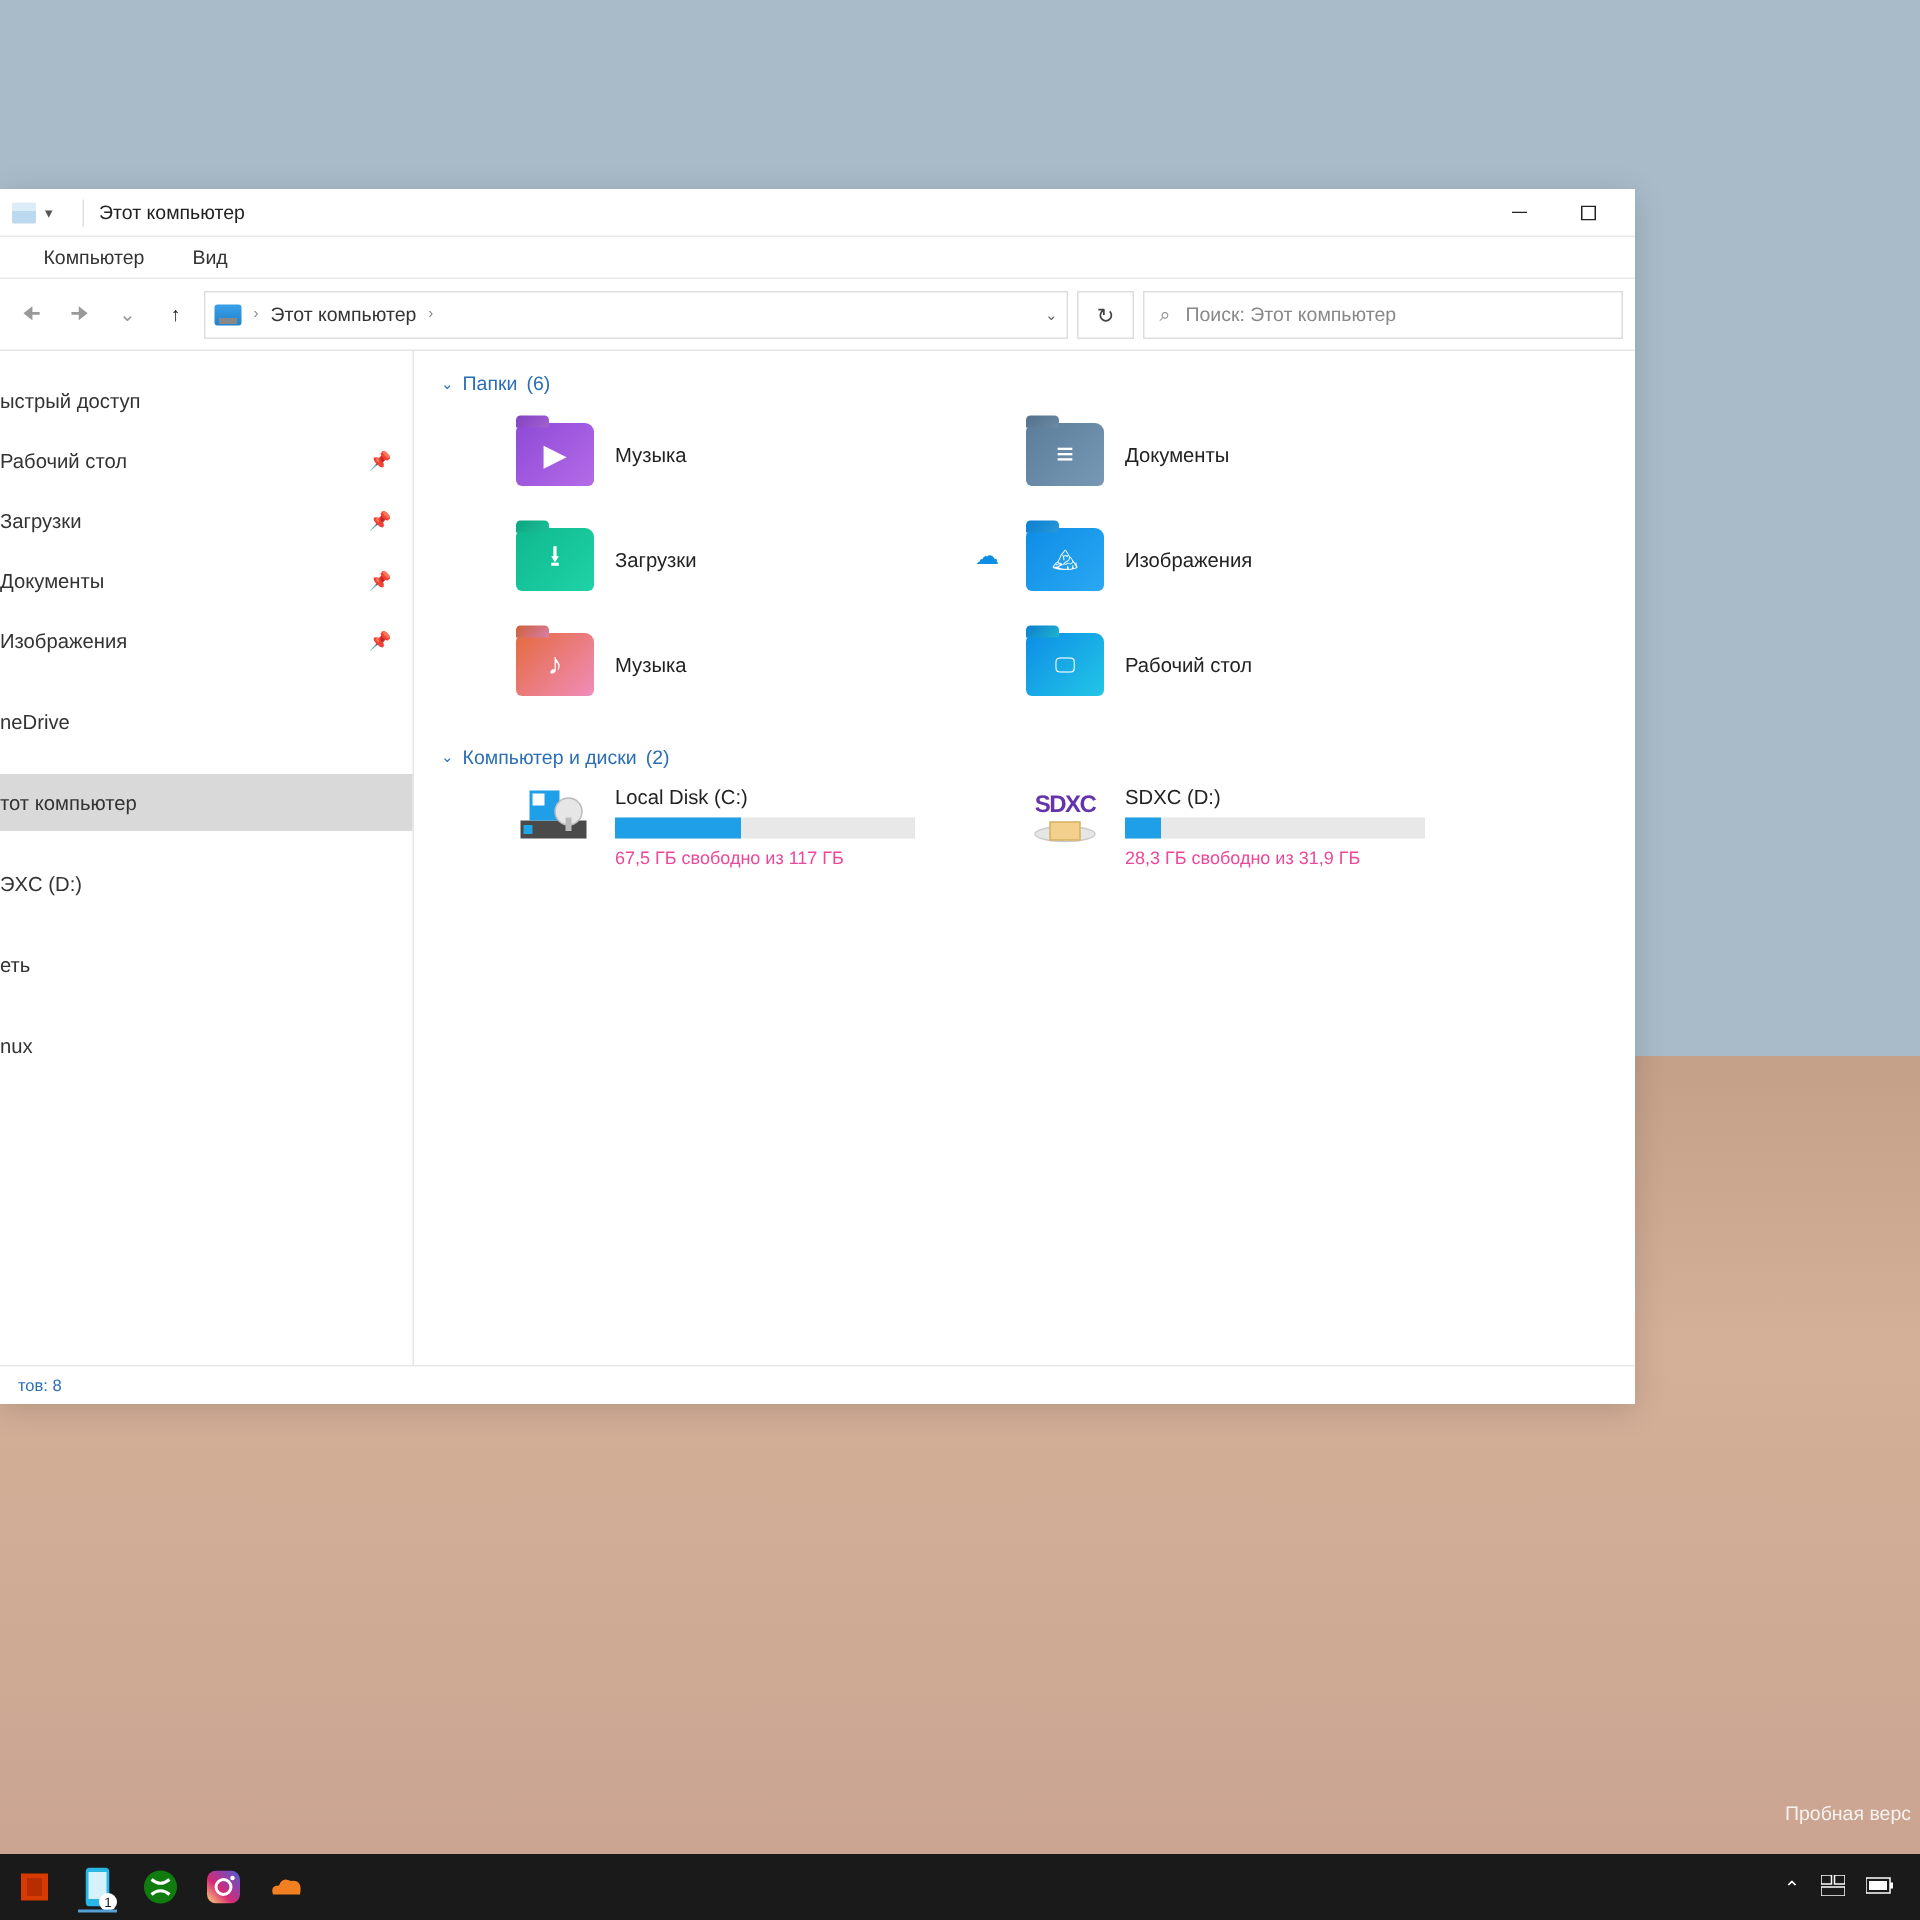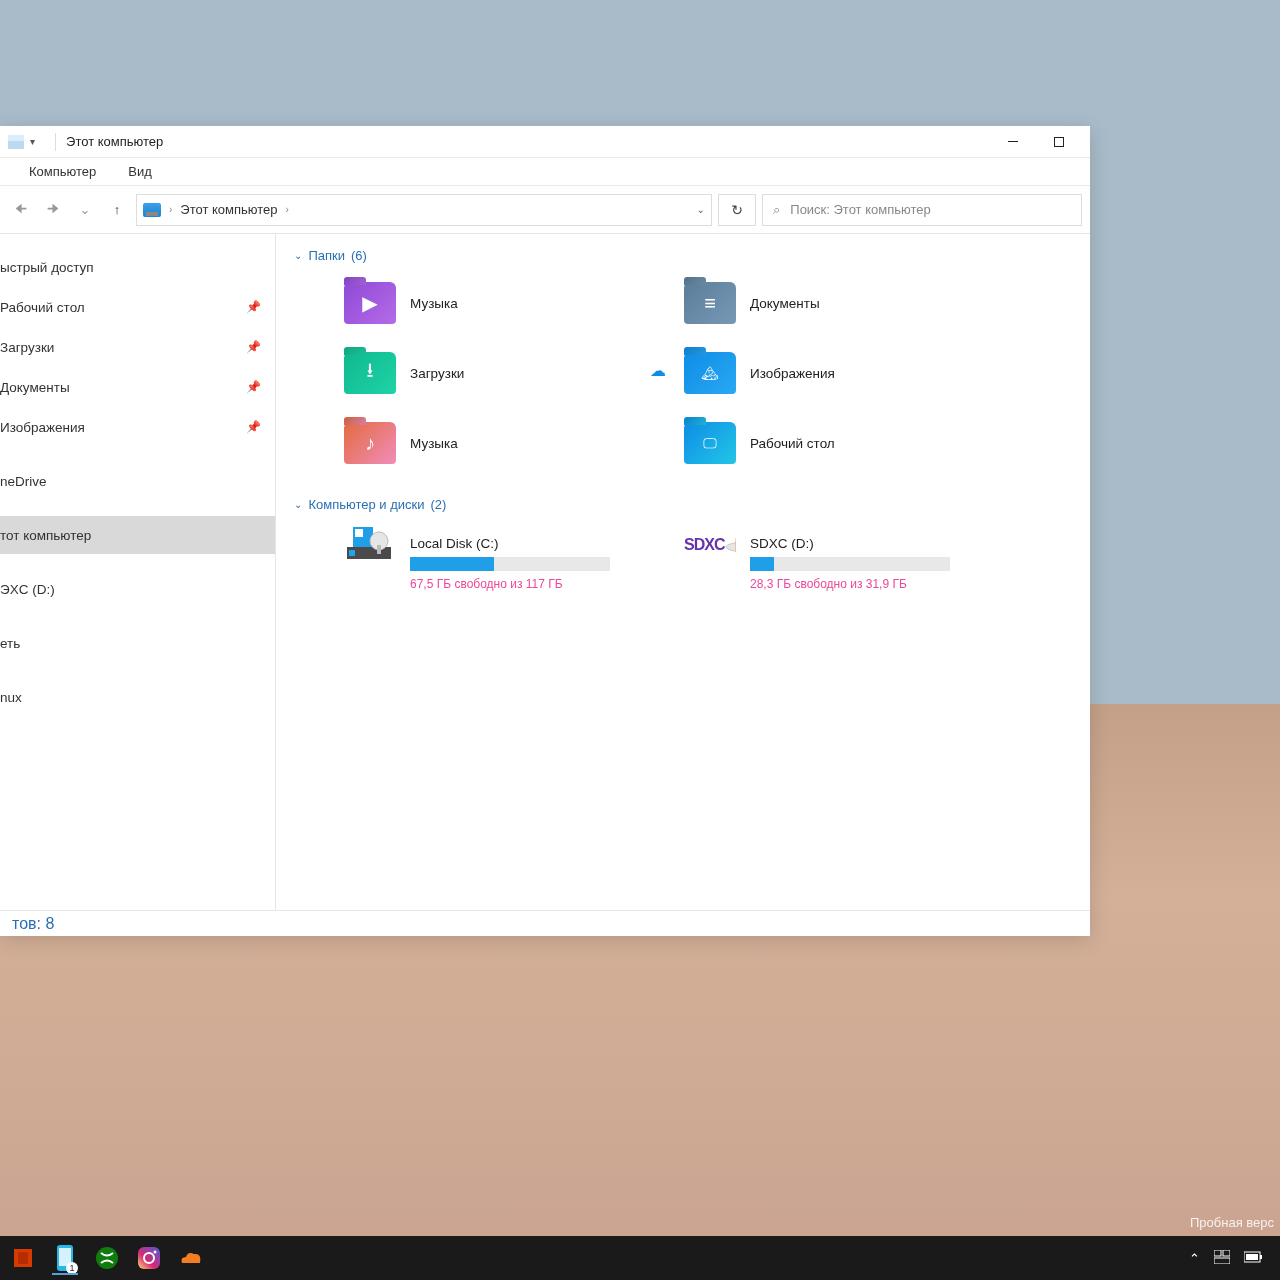--- a/index.html
+++ b/index.html
@@ -38,26 +38,26 @@
 .folder-tile { display: flex; align-items: center; gap: 14px; height: 56px; position: relative; }
 .fld-icon { width: 52px; height: 42px; border-radius: 6px 6px 4px 4px; position: relative; display:flex; align-items:center; justify-content:center; }
 .fld-icon::before { content:''; position:absolute; top:-5px; left:0; width:22px; height:8px; border-radius:3px 3px 0 0; background:inherit; filter:brightness(0.9); }
 .fld-glyph { color:#fff; font-size:20px; }
 .fld-label { font-size: 13.5px; color: #222; }
 .cloud-badge { position: absolute; left: -34px; top: 16px; color: #0d8de6; font-size: 16px; }
 .drive-grid { display: grid; grid-template-columns: 340px 340px; gap: 14px 0; margin-left: 50px; }
 .drive-tile { display: flex; gap: 14px; align-items: flex-start; }
 .drv-icon { width: 52px; height: 42px; display:flex; align-items:center; justify-content:center; }
 .drv-info { flex: 1; }
-.drv-name { font-size: 13.5px; color: #222; margin-bottom: 6px; margin-top: 12px; }
+.drv-name { font-size: 13.5px; color: #222; margin-bottom: 6px; }
 .drv-bar { width: 200px; height: 14px; background: #e8e8e8; margin-bottom: 6px; position: relative; }
 .drv-fill { height: 100%; background: #1e9fe8; }
 .drv-caption { font-size: 12px; color: #ec4899; }
-.statusbar { height: 26px; border-top: 1px solid #e8e8e8; display: flex; align-items: center; padding: 0 12px; font-size: 16px; color: #2a6fb5; }
-.watermark { position: absolute; right: 6px; bottom: 50px; color: rgba(255,255,255,0.85); font-size: 13px; margin-left: 12px; }
+.statusbar { height: 26px; border-top: 1px solid #e8e8e8; display: flex; align-items: center; padding: 0 12px; font-size: 11px; color: #2a6fb5; }
+.watermark { position: absolute; right: 6px; bottom: 64px; color: rgba(255,255,255,0.85); font-size: 13px; margin-left: 12px; }
 .taskbar { position: absolute; bottom: 0; left: 0; width: 1280px; height: 44px; background: #1a1a1a; display: flex; align-items: center; padding: 0 6px; gap: 8px; }
 .task-icon { width: 34px; height: 34px; display: flex; align-items: center; justify-content: center; border-radius: 2px; position: relative; }
 .task-badge { position:absolute; bottom:1px; right:4px; background:#fff; color:#222; font-size:9px; width:12px; height:12px; border-radius:50%; display:flex; align-items:center; justify-content:center; }
 .task-active::after { content:''; position:absolute; bottom:0; left:4px; right:4px; height:2px; background:#57a0d6; }
 .tray { margin-left: auto; display: flex; align-items: center; gap: 14px; color: #fff; font-size: 13px; padding-right: 10px; }
 </style>
 </head>
 <body>
 
 <div class="desktop-bg"></div>
@@ -216,21 +216,21 @@
           </div>
           <div class="drv-info">
             <div class="drv-name">Local Disk (C:)</div>
             <div class="drv-bar">
                 <div class="drv-fill" id="drv-c-fill" style="width: 42%;"></div>
               </div>
             <div class="drv-caption">67,5 ГБ свободно из 117 ГБ</div>
           </div>
         </div>
         <div class="drive-tile">
-          <div class="drv-icon" style="flex-direction:row;color:#6633aa;font-weight:600;font-size:16px;">
+          <div class="drv-icon" style="flex-direction:column;color:#6633aa;font-weight:600;font-size:16px;">
             <span style="letter-spacing:-1px">SDXC</span>
             <svg width="44" height="16">
                 <ellipse cx="22" cy="10" rx="20" ry="5" fill="#e6e6e6" stroke="#ccc"></ellipse>
                 <rect x="12" y="2" width="20" height="12" fill="#f3d08b" stroke="#d6b060"></rect>
               </svg>
           </div>
           <div class="drv-info">
             <div class="drv-name">SDXC (D:)</div>
             <div class="drv-bar">
                 <div class="drv-fill" id="drv-d-fill" style="width: 12%;"></div>

